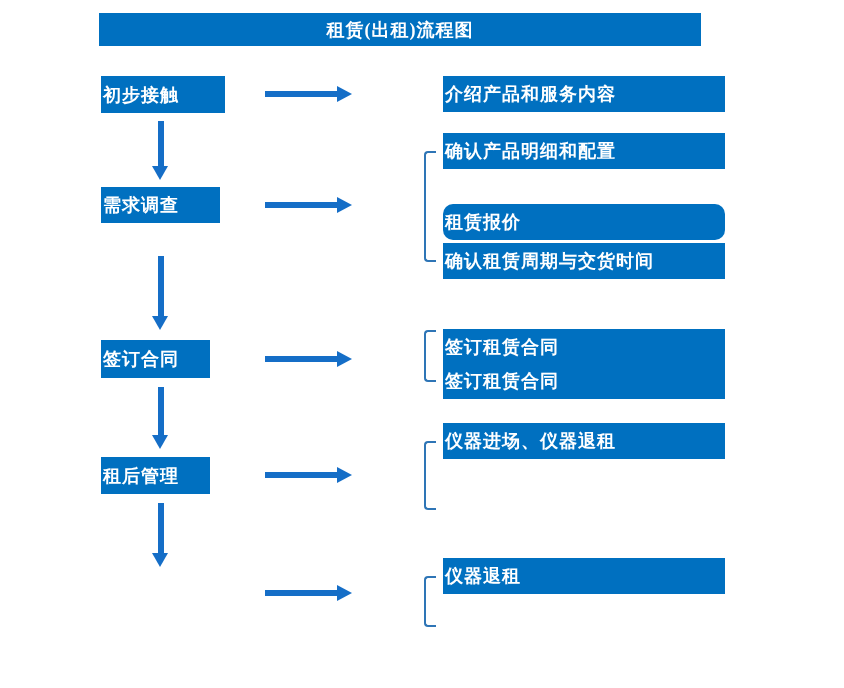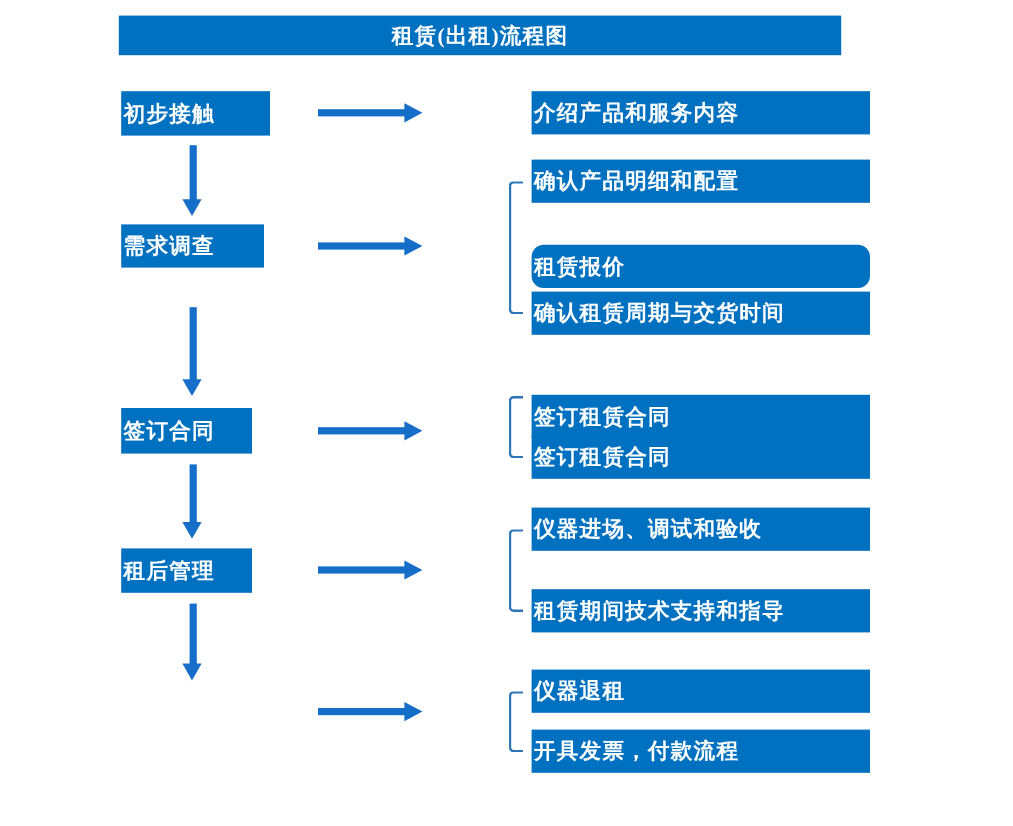--- a/index.html
+++ b/index.html
@@ -112,18 +112,16 @@
   <div class="bracket bk3"></div>
   <div class="bracket bk4"></div>
   <div class="bracket bk5"></div>
 
   <div class="box r r1">介绍产品和服务内容</div>
   <div class="box r r2">确认产品明细和配置</div>
   <div class="box r r3">租赁报价</div>
   <div class="box r r4">确认租赁周期与交货时间</div>
   <div class="box r r5">签订租赁合同</div>
   <div class="box r r6">签订租赁合同</div>
-  <div class="box r r7">仪器进场、调试和验收</div>
-  <div class="box r r8">租赁期间技术支持和指导</div>
+  <div class="box r r7">仪器进场、仪器退租</div>
   <div class="box r r9">仪器退租</div>
-  <div class="box r r10">开具发票，付款流程</div>
 
 </div>
 
 </body></html>

